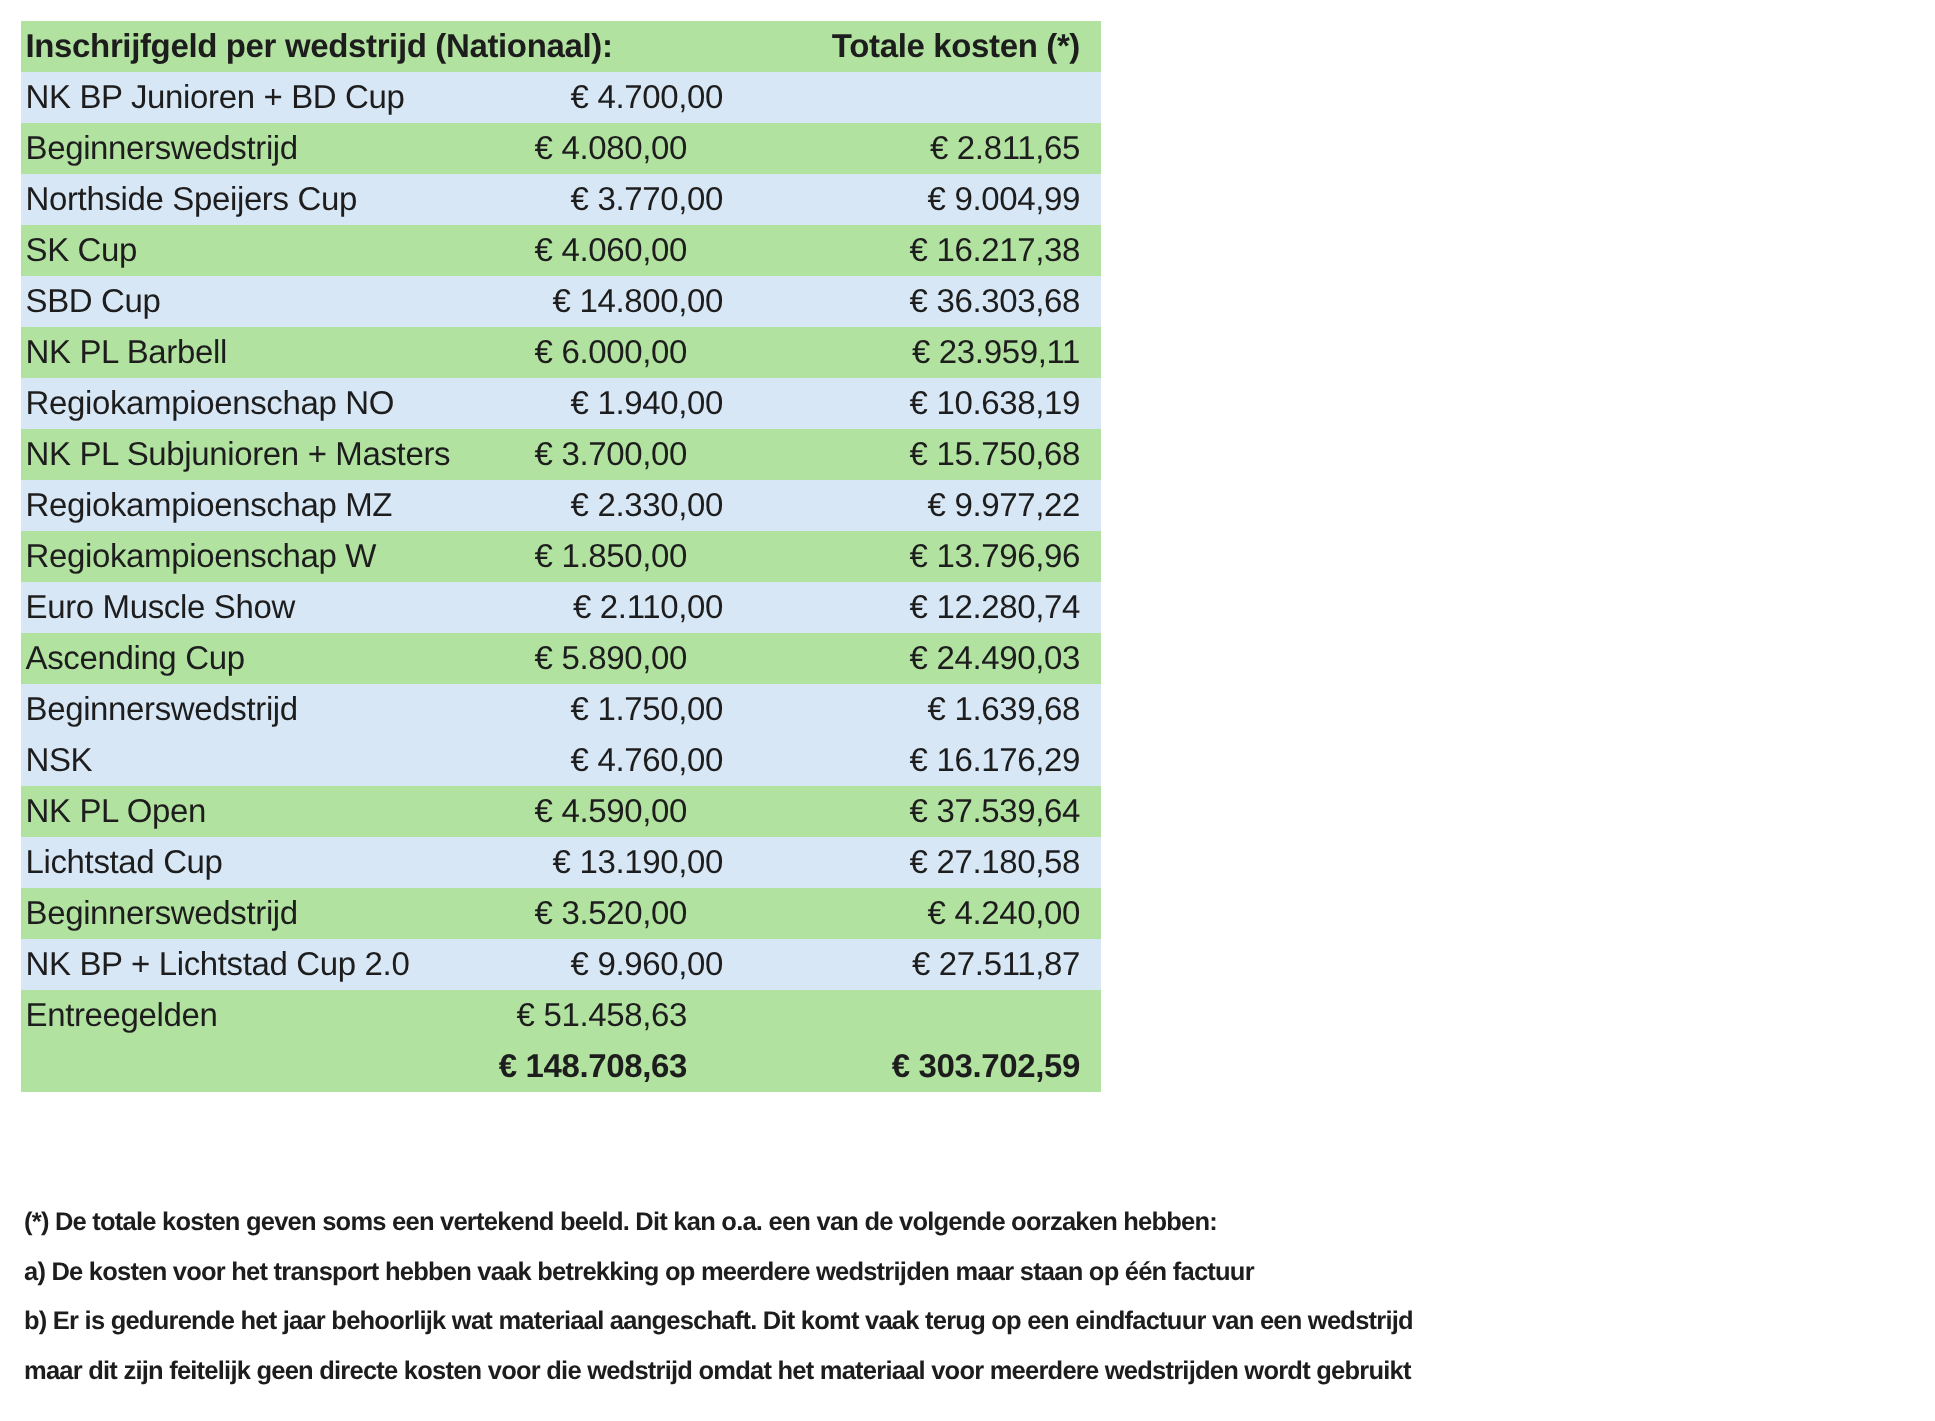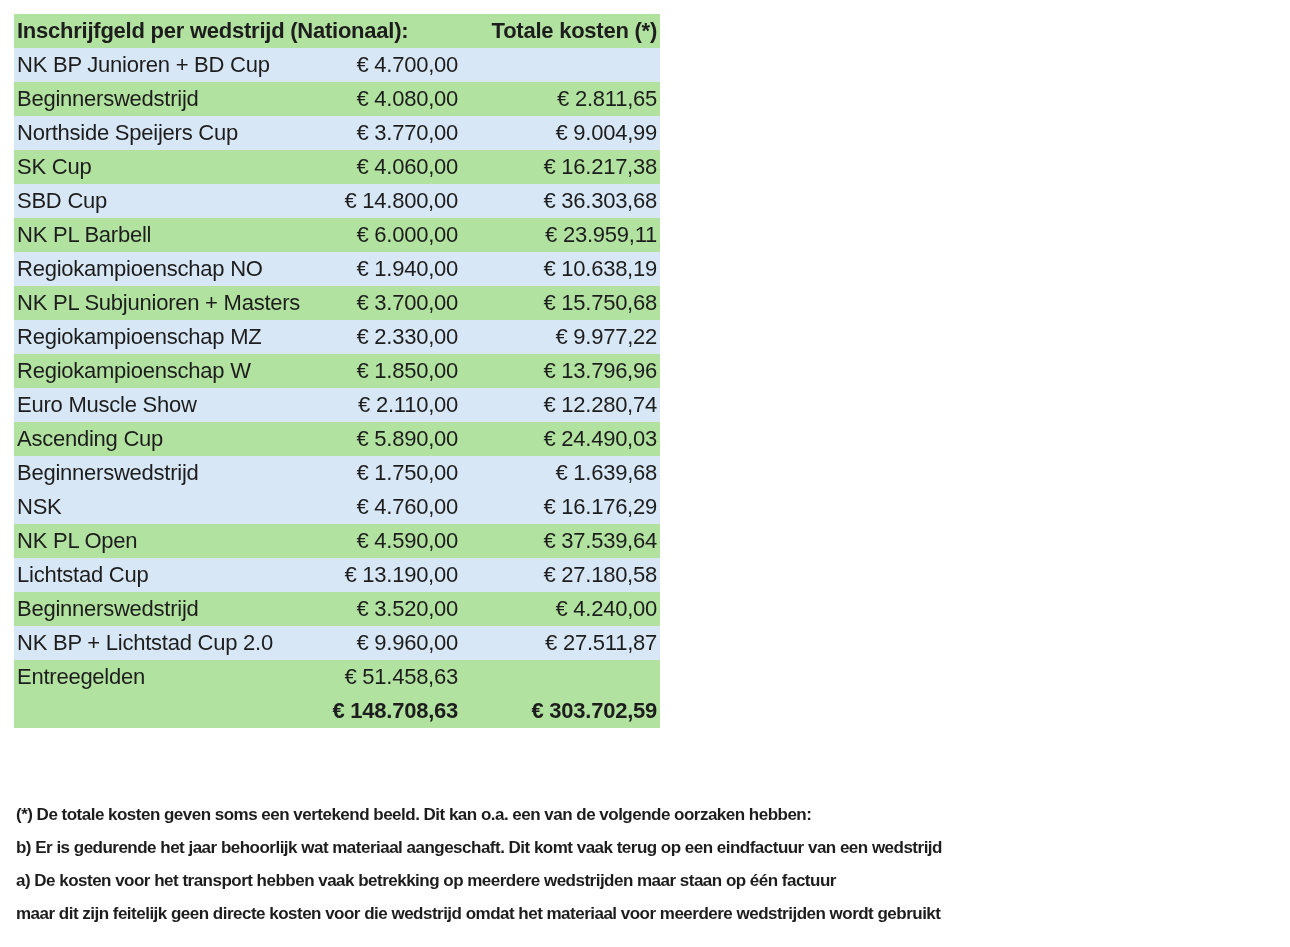--- a/index.html
+++ b/index.html
@@ -15,46 +15,46 @@
   .canvas {
     position: relative;
     width: 1290px;
     height: 947px;
     background: #ffffff;
   }
   .fee-table {
     position: absolute;
     left: 14px;
     top: 14px;
-    width: 646px;
+    width: 720px;
     letter-spacing: -0.015em;
   }
   .row {
     display: flex;
     height: 34px;
     align-items: center;
     font-size: 22px;
     line-height: 34px;
   }
   .row.green { background: var(--row-green); }
-  .row.blue  { background: var(--row-blue); }
+  .row.blue  { background: var(--row-blue); gap: 24px; }
   .cell { white-space: nowrap; overflow: hidden; }
   .cell.label {
     width: 300px;
     padding-left: 3px;
     text-align: left;
   }
   .cell.fee {
     width: 141px;
     text-align: right;
   }
   .cell.total {
     flex: 1;
     text-align: right;
-    padding-right: 3px;
+    padding-right: 14px;
   }
   .row.header-row { font-weight: bold; }
   .row.header-row .cell.label { width: 441px; }
   .row.totals-row { font-weight: bold; }
   .footnotes {
     position: absolute;
     left: 16px;
     top: 798px;
     width: 1274px;
     font-size: 17px;
@@ -177,18 +177,18 @@
     <div class="row totals-row green">
       <div class="cell label"></div>
       <div class="cell fee">€ 148.708,63</div>
       <div class="cell total">€ 303.702,59</div>
     </div>
 
   </div>
 
   <div class="footnotes">
       <div class="footnote-line">(*) De totale kosten geven soms een vertekend beeld. Dit kan o.a. een van de volgende oorzaken hebben:</div>
+      <div class="footnote-line">a) De kosten voor het transport hebben vaak betrekking op meerdere wedstrijden maar staan op één factuur</div>
       <div class="footnote-line">b) Er is gedurende het jaar behoorlijk wat materiaal aangeschaft. Dit komt vaak terug op een eindfactuur van een wedstrijd</div>
-      <div class="footnote-line">a) De kosten voor het transport hebben vaak betrekking op meerdere wedstrijden maar staan op één factuur</div>
       <div class="footnote-line">maar dit zijn feitelijk geen directe kosten voor die wedstrijd omdat het materiaal voor meerdere wedstrijden wordt gebruikt</div>
     </div>
 
 </div>
 
 </body></html>

